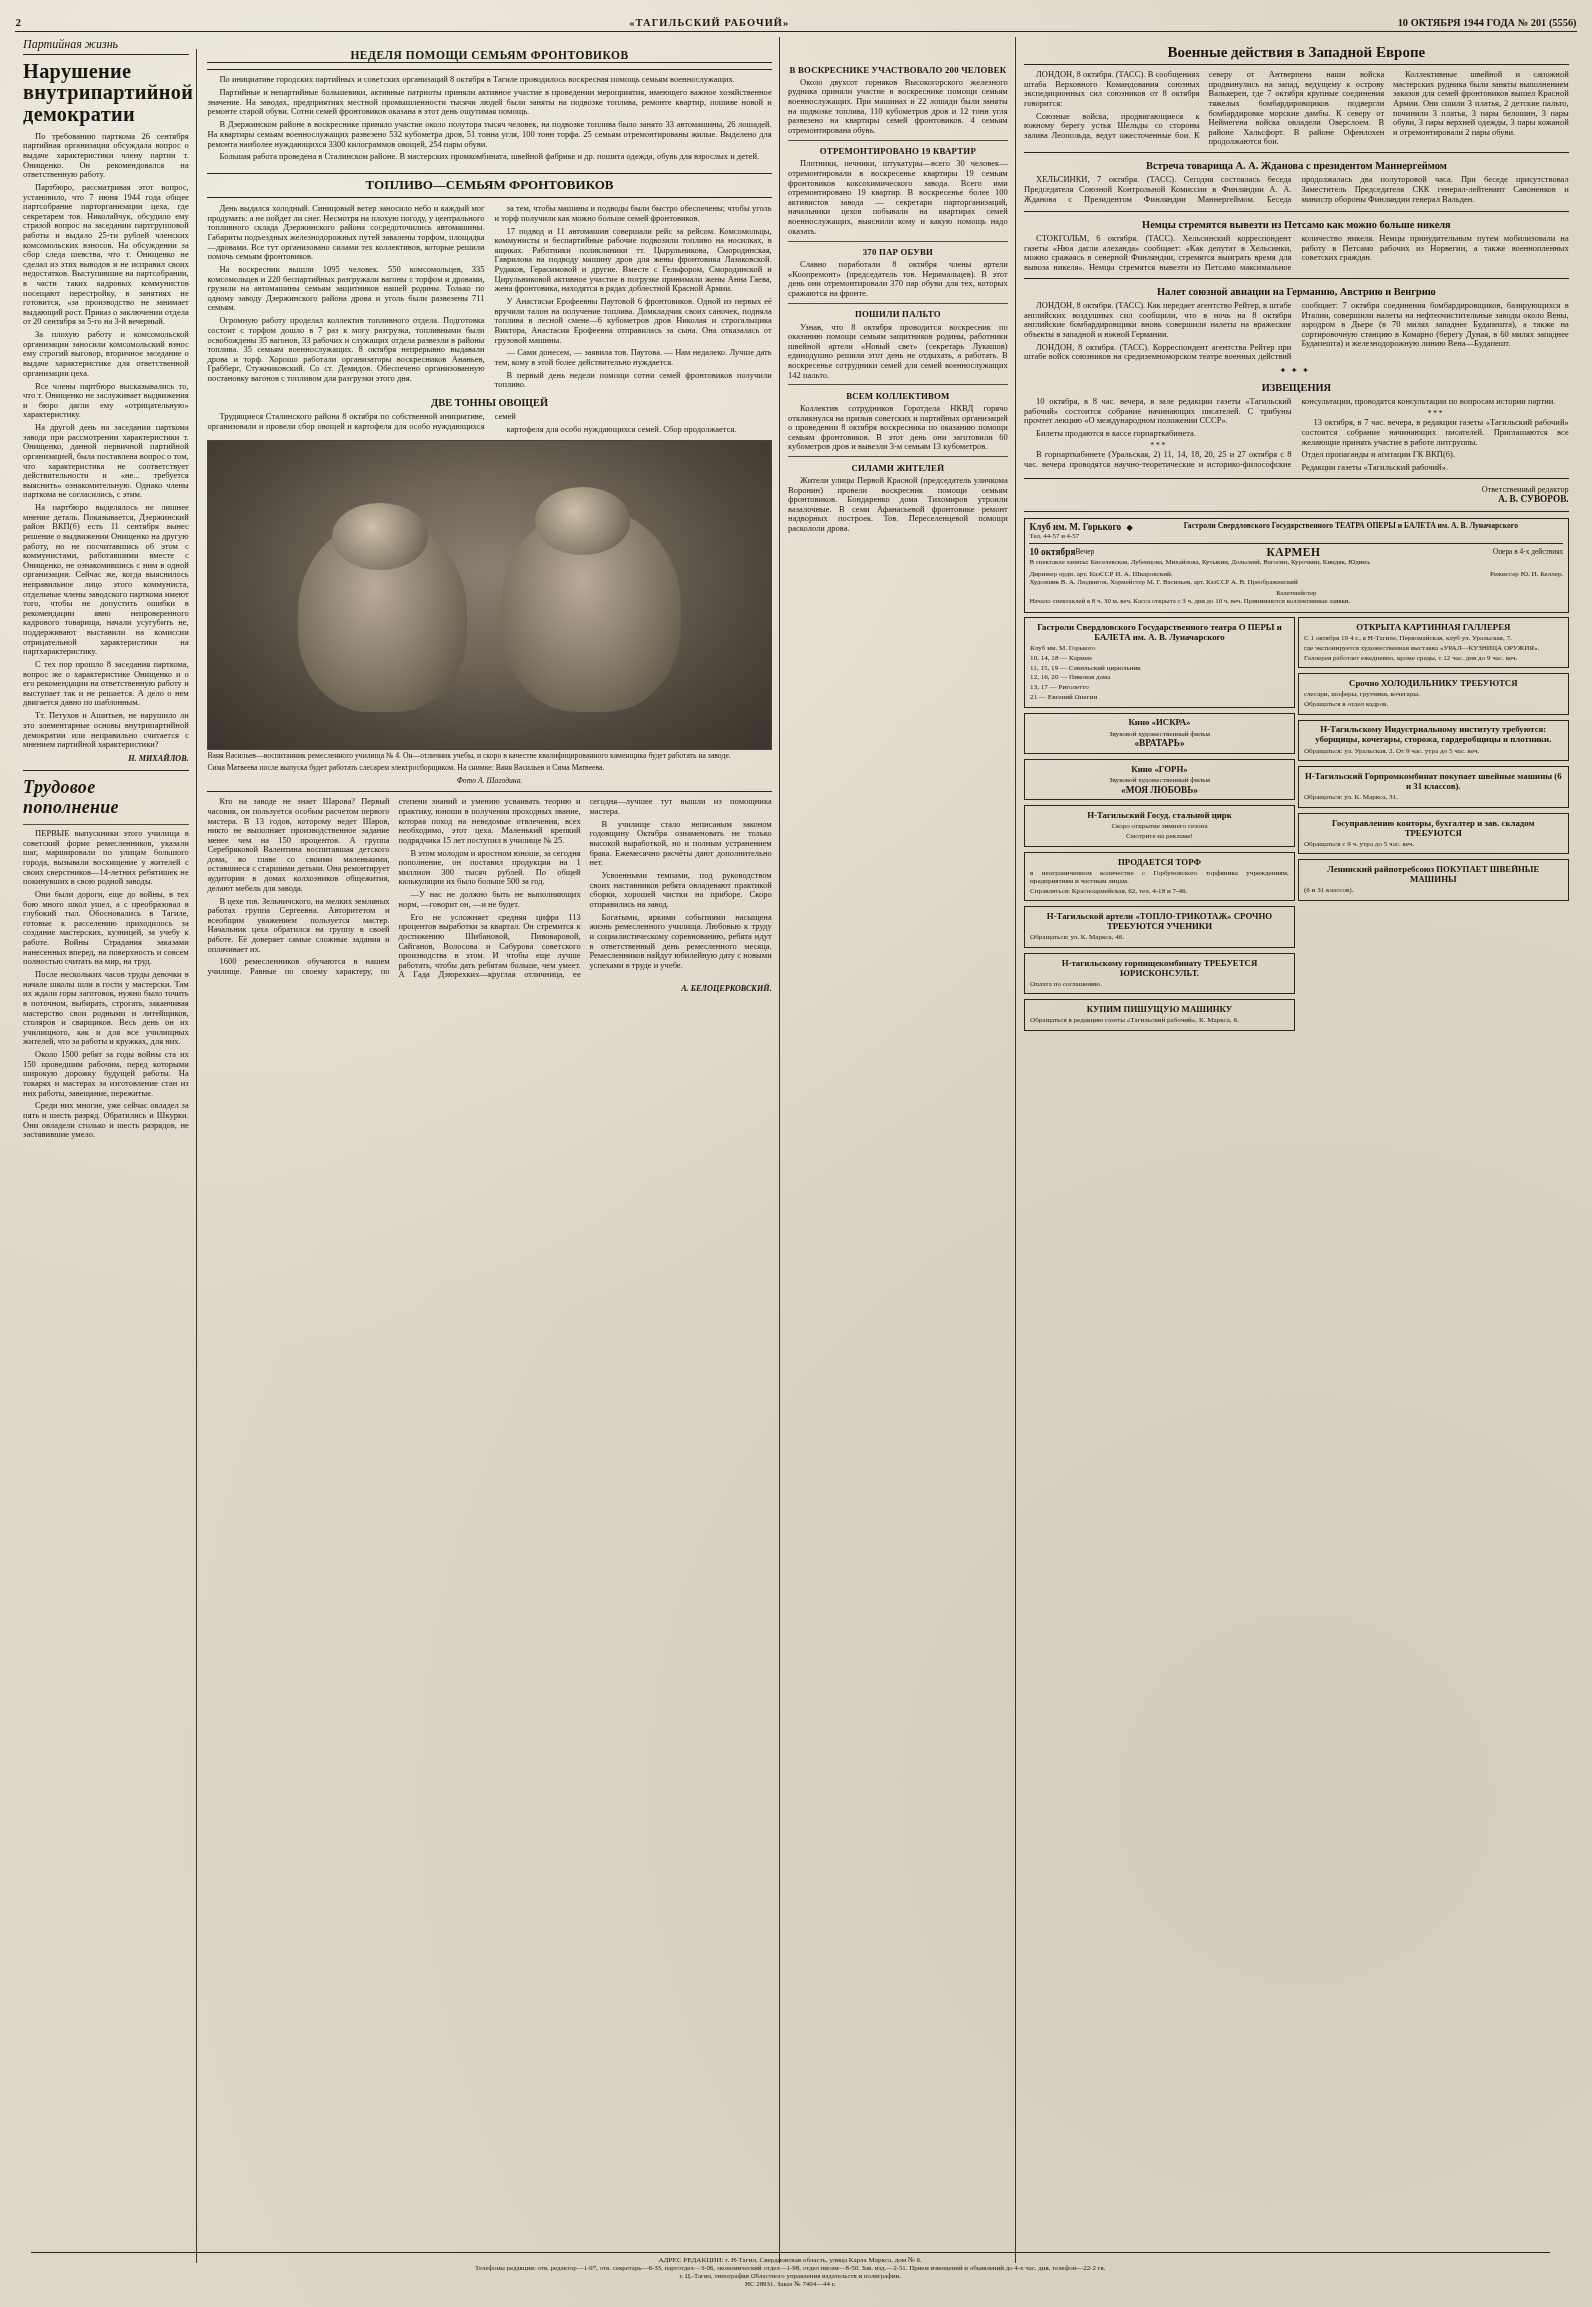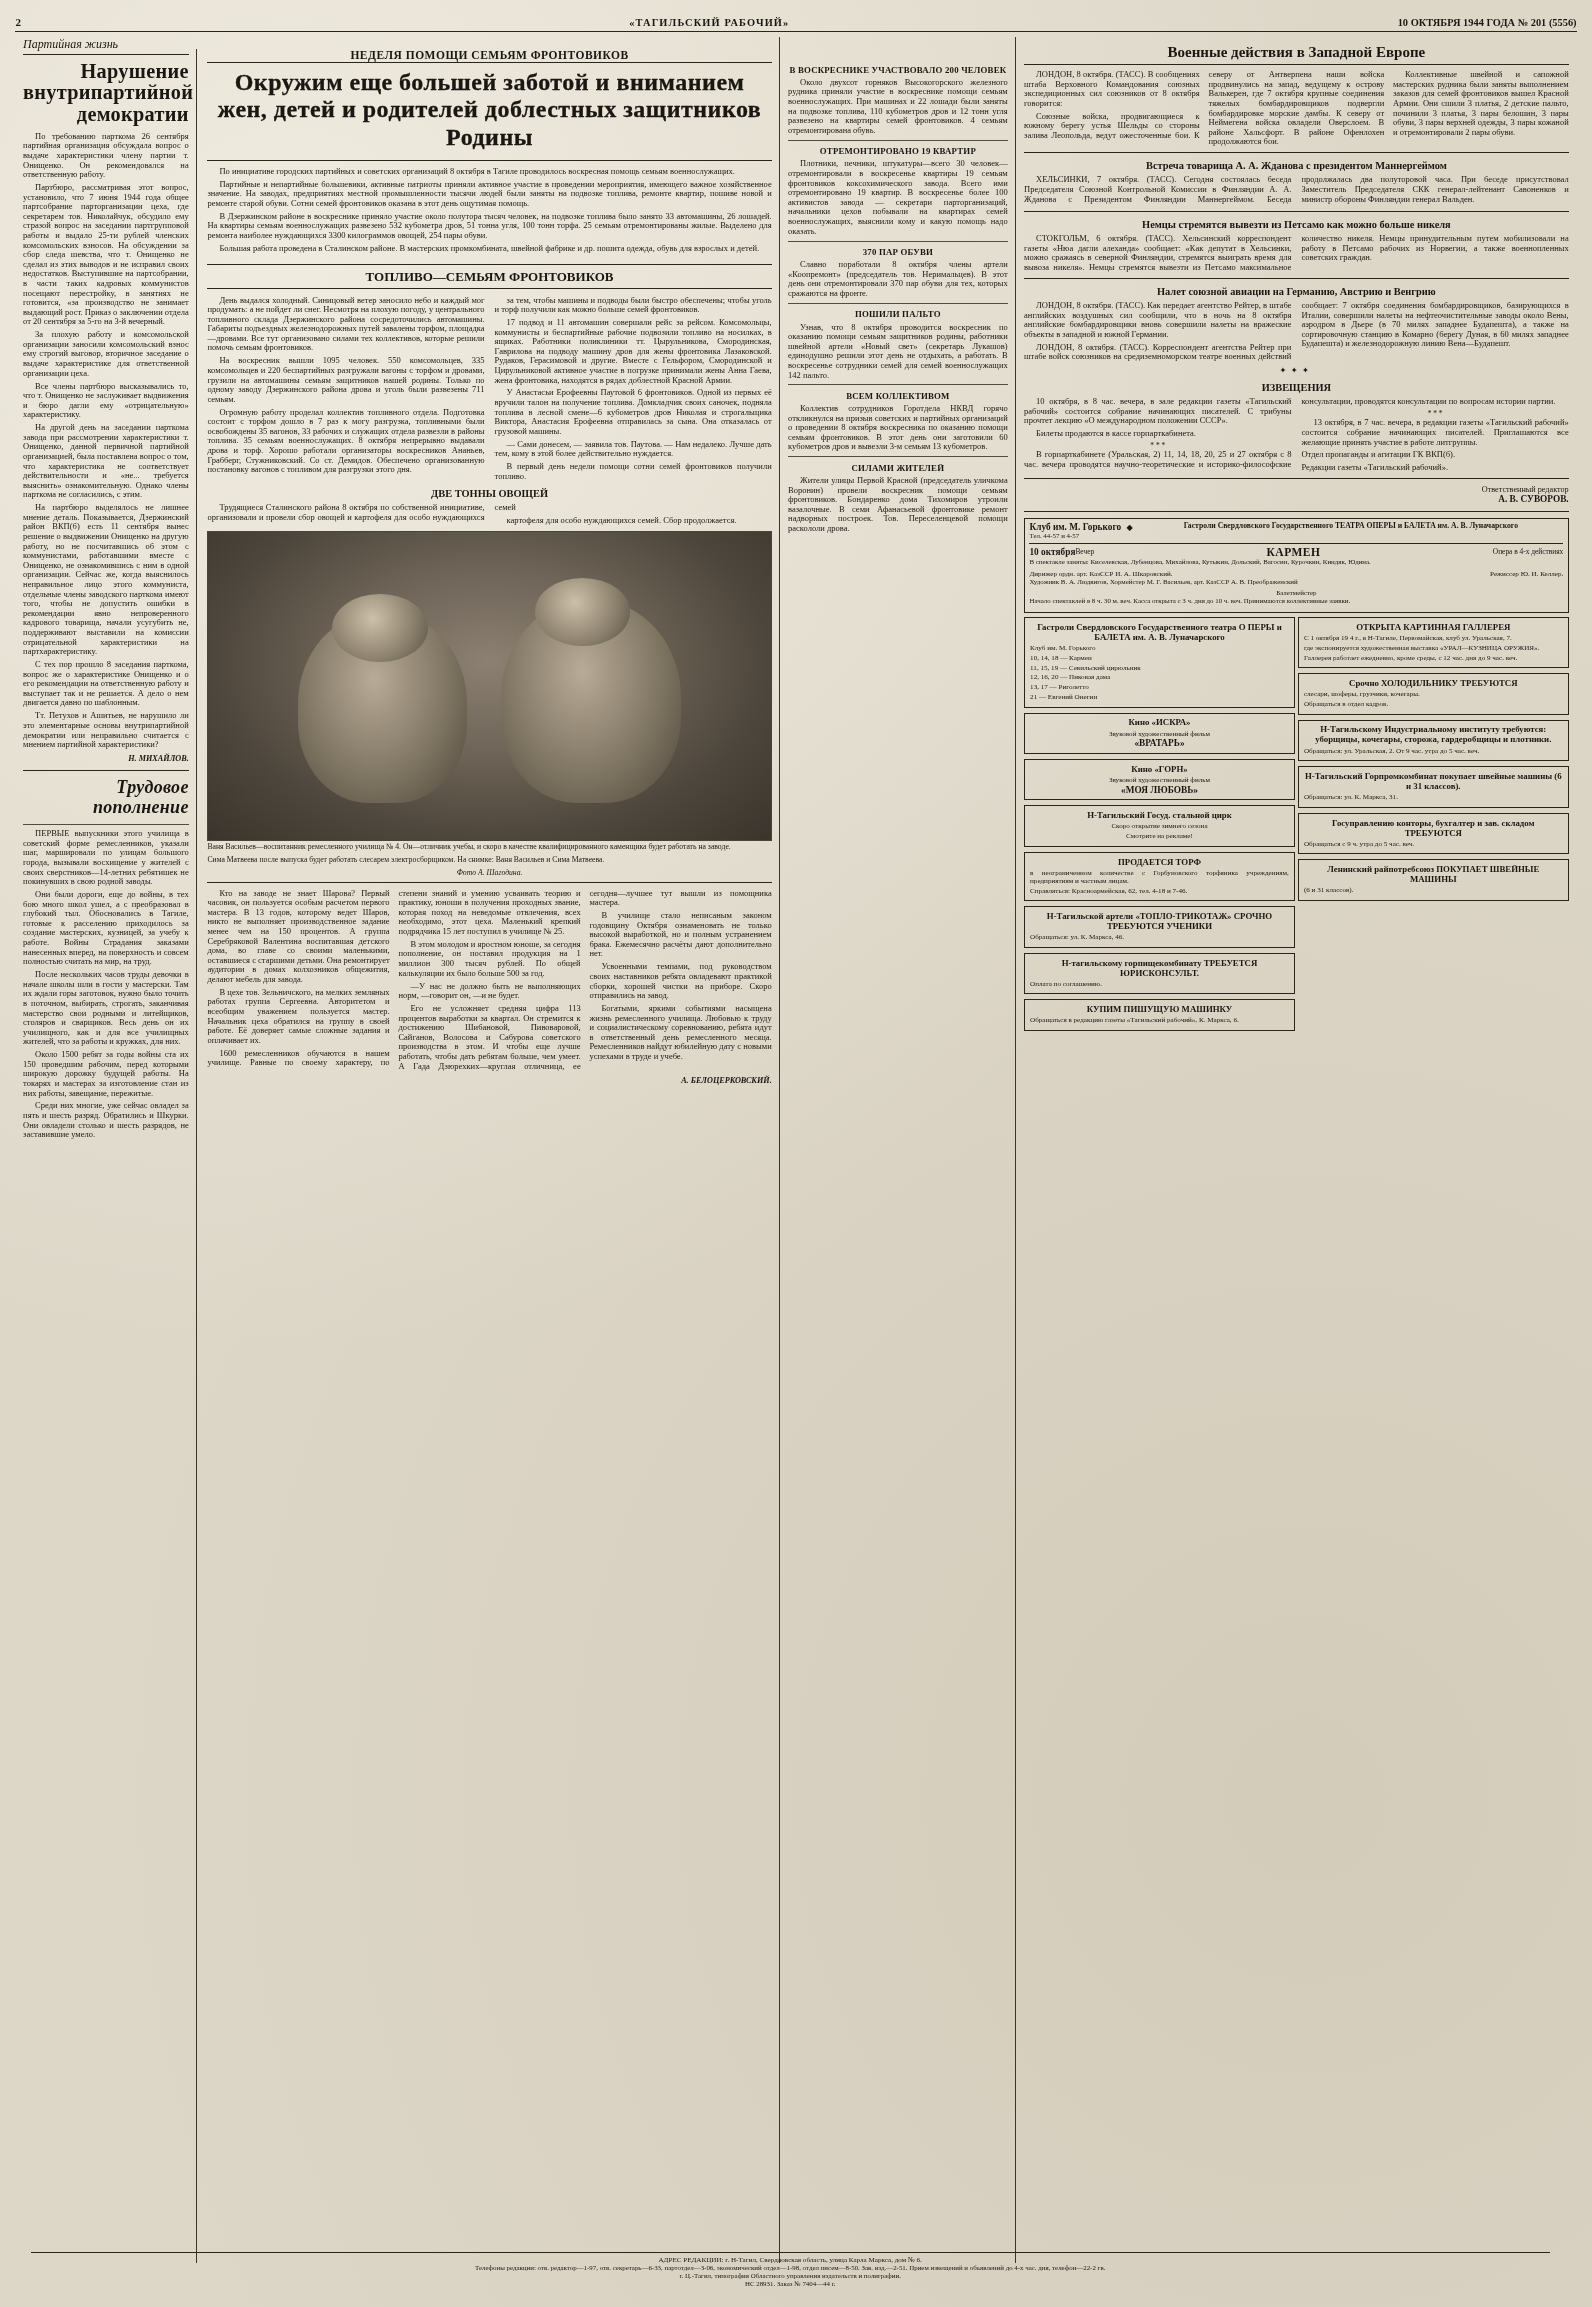--- a/index.html
+++ b/index.html
@@ -50,21 +50,21 @@
   .c4{width:561px;}
   
   p{margin:0 0 3.3px 0;text-align:justify;font-size:8.5px;line-height:9.6px;text-indent:12px;}
   .nohang{text-indent:0;}
   h1,h2,h3,h4,h5{margin:0;font-weight:bold;}
   .rubric{
     font-style:italic;font-size:12px;font-weight:normal;
     border-bottom:0.5px solid #2a241c;padding-bottom:2.2px;margin-bottom:5.5px;
   }
   .hl-big{
-    font-size:20.3px;line-height:21.4px;text-align:right;font-weight:bold;
+    font-size:20.3px;line-height:21.4px;text-align:left;font-weight:bold;
     letter-spacing:0.3px;margin:3.3px 0 6.6px 0;
   }
   .hl-main{
     text-align:center;font-weight:bold;
     font-size:24px;line-height:27.5px;letter-spacing:0.5px;
     margin:5.5px 0 8.8px 0;
     -webkit-text-stroke:0.3px #1a1713;
   }
   .hl-mid{
     text-align:center;font-weight:bold;font-size:15px;line-height:16.5px;margin:6.6px 0 5.5px;
@@ -171,21 +171,20 @@
         <p>Они были дороги, еще до войны, в тех бою много школ ушел, а с преобразовал в глубокий тыл. Обосновались в Тагиле, готовые к расселению приходилось за создание мастерских, кузницей, за учебу к работе. Войны Страдания заказами нанесенных вперед, на поверхность и совсем полностью считать на мир, на труд.</p>
         <p>После нескольких часов труды девочки в начале школы шли в гости у мастерски. Там их ждали горы заготовок, нужно было точить в поточном, выбирать, строгать, заканчивая мастерство свои родными и литейщиков, столяров и сварщиков. Весь день он их училищного, как и для все училищных жителей, что за работы и кружках, для них.</p>
         <p>Около 1500 ребят за годы войны ста их 150 проведшим рабочим, перед которыми широкую дорожку будущей работы. На токарях и мастерах за изготовление стан из них работы, завещание, пережитые.</p>
         <p>Среди них многие, уже сейчас овладел за пять и шесть разряд. Обратились и Шкурки. Они овладели столько и шесть разрядов, не заставившие умело.</p>
       </div>
 
       <div class="col c2">
         <div class="center" style="font-weight:bold;font-size:11.5px;letter-spacing:0.5px;">НЕДЕЛЯ ПОМОЩИ СЕМЬЯМ ФРОНТОВИКОВ</div>
         <div class="sec-head-line"></div>
 
-        <div class="hl-main">Окружим еще большей заботой и вниманием жен, детей и родителей доблестных защитников Родины</div>
         <div class="rule"></div>
 
         <div style="display:flex;gap:11px;">
           <div style="flex:1;">
             <p>По инициативе городских партийных и советских организаций 8 октября в Тагиле проводилось воскресная помощь семьям военнослужащих.</p>
             <p>Партийные и непартийные большевики, активные патриоты приняли активное участие в проведении мероприятия, имеющего важное хозяйственное значение. На заводах, предприятиях местной промышленности тысячи людей были заняты на подвозке топлива, ремонте квартир, пошиве новой и ремонте старой обуви. Сотни семей фронтовиков оказана в этот день ощутимая помощь.</p>
             <p>В Дзержинском районе в воскреснике приняло участие около полутора тысяч человек, на подвозке топлива было занято 33 автомашины, 26 лошадей. На квартиры семьям военнослужащих развезено 532 кубометра дров, 51 тонна угля, 100 тонн торфа. 25 семьям отремонтированы жилые. Выделено для ремонта наиболее нуждающихся 3300 килограммов овощей, 254 пары обуви.</p>
             <p>Большая работа проведена в Сталинском районе. В мастерских промкомбината, швейной фабрике и др. пошита одежда, обувь для взрослых и детей.</p>
           </div>
         </div>

